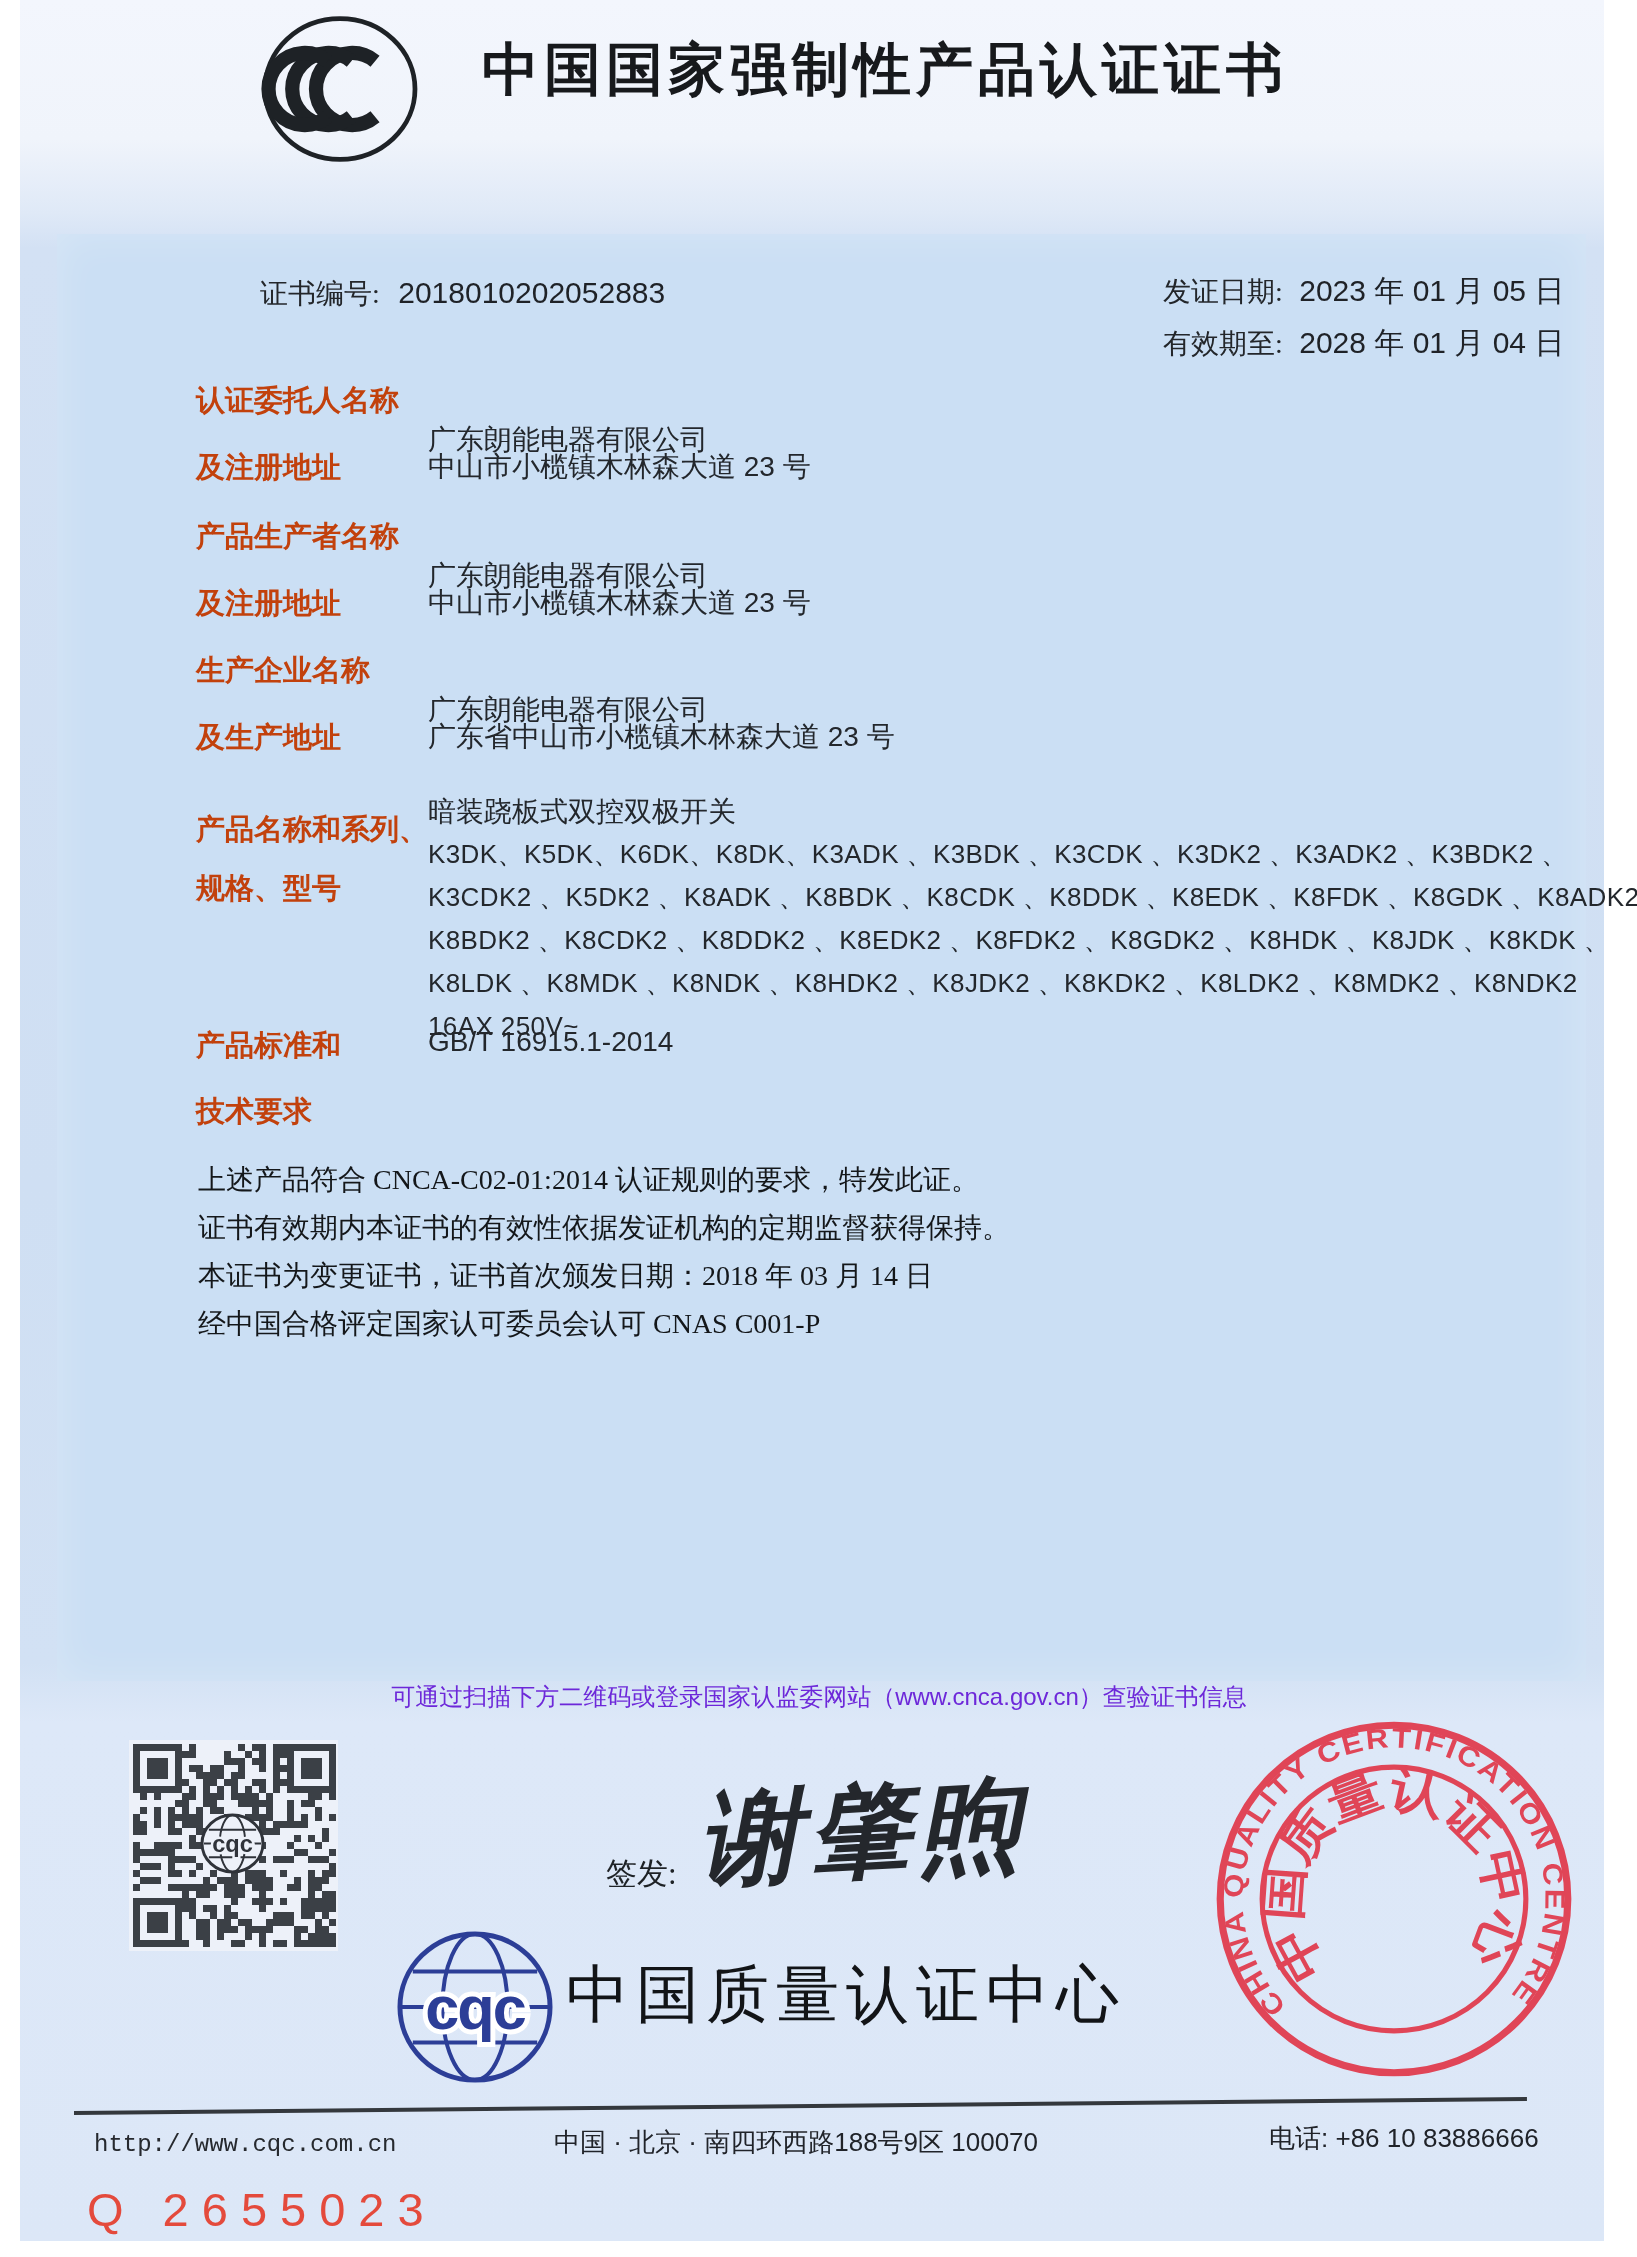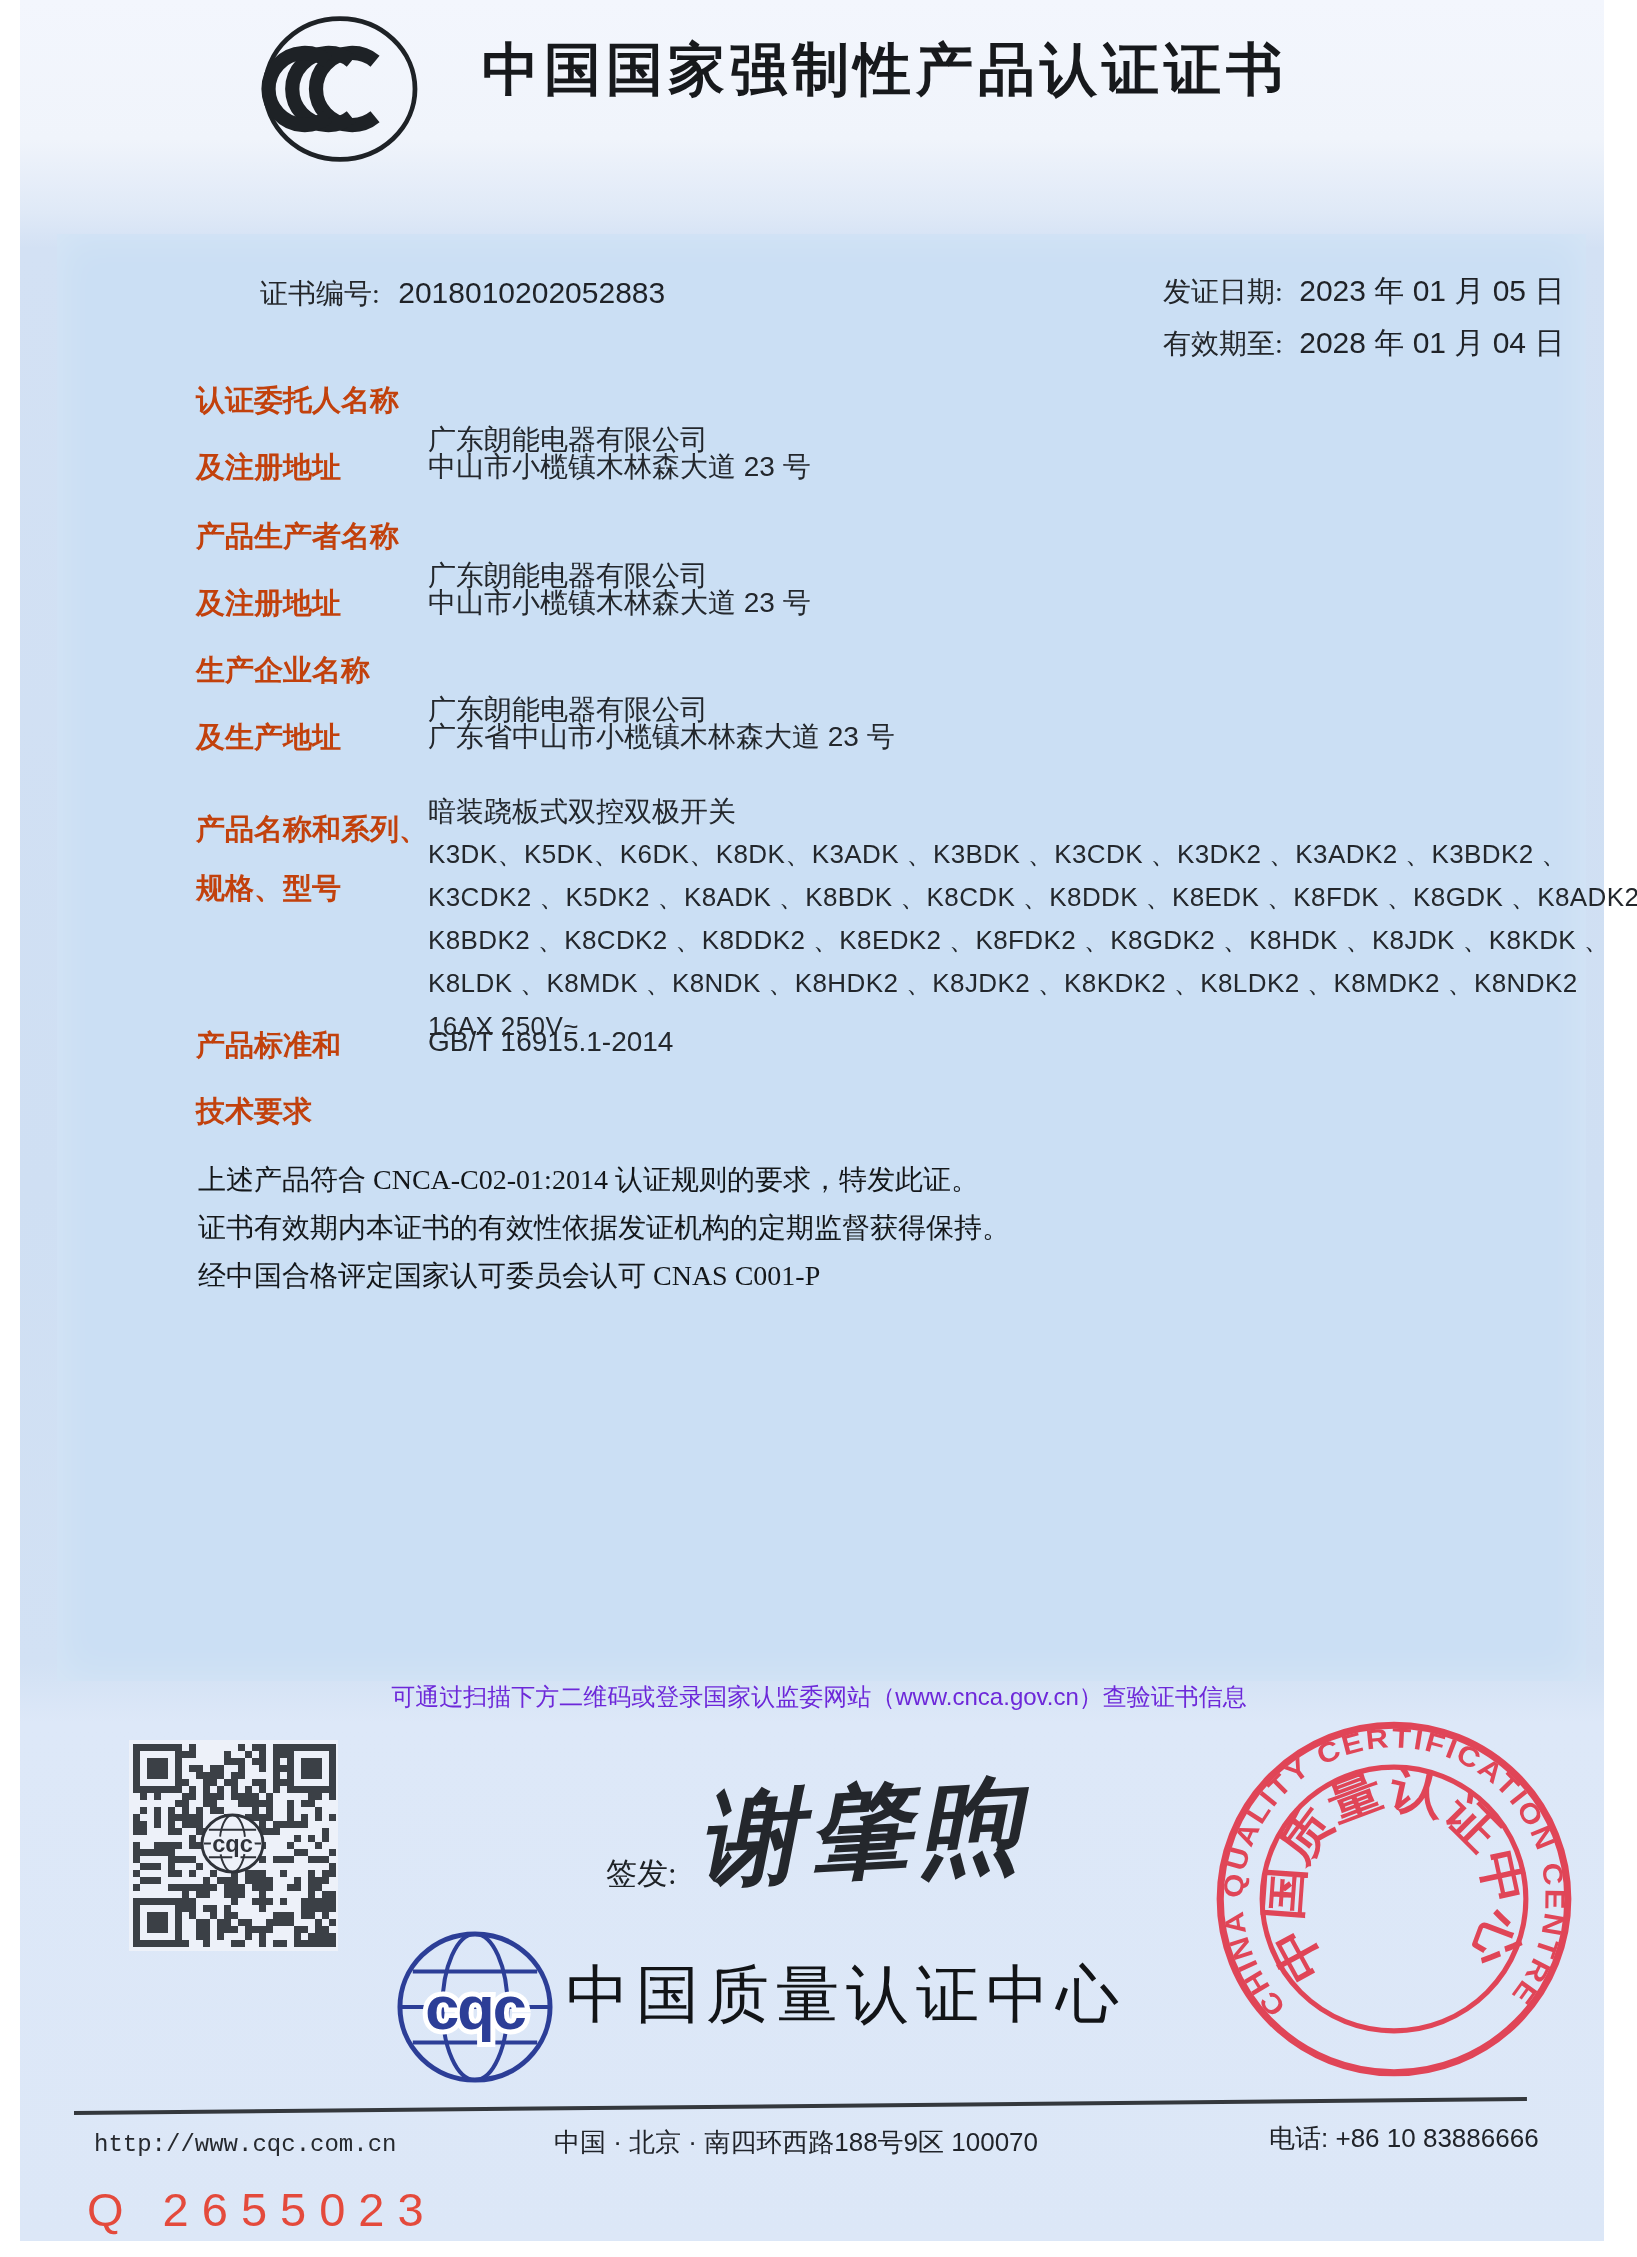--- a/index.html
+++ b/index.html
@@ -138,20 +138,21 @@
 
   <div class="abs" style="left:196px;top:1026px;width:1247px;">
     <div class="lbl">产品标准和</div>
     <div class="abs lbl" style="top:66px;">技术要求</div>
     <div class="abs val" style="left:232px;top:0;">GB/T 16915.1-2014</div>
   </div>
 
   <div class="abs kai" style="left:198px;top:1156px;">
     <div class="statement">上述产品符合 CNCA-C02-01:2014 认证规则的要求，特发此证。</div>
     <div class="statement">证书有效期内本证书的有效性依据发证机构的定期监督获得保持。</div>
+    <div class="statement">本证书为变更证书，证书首次颁发日期：2018 年 03 月 14 日</div>
     <div class="statement">经中国合格评定国家认可委员会认可 CNAS C001-P</div>
   </div>
 
   <div class="abs note" style="left:0;top:1681px;">可通过扫描下方二维码或登录国家认监委网站（www.cnca.gov.cn）查验证书信息</div>
 
   <div class="abs qr-wrap" style="left:129px;top:1740px;">
     <div id="qr">
         <div class="qm d"></div>
         <div class="qm d"></div>
         <div class="qm d"></div>

